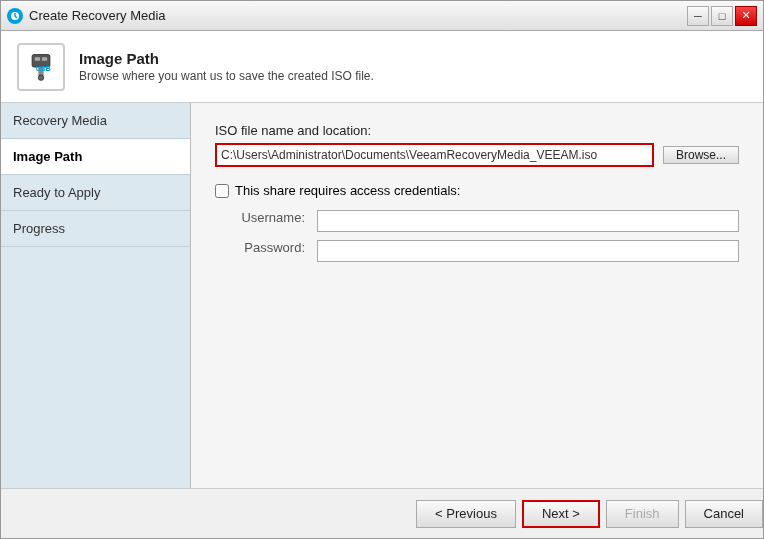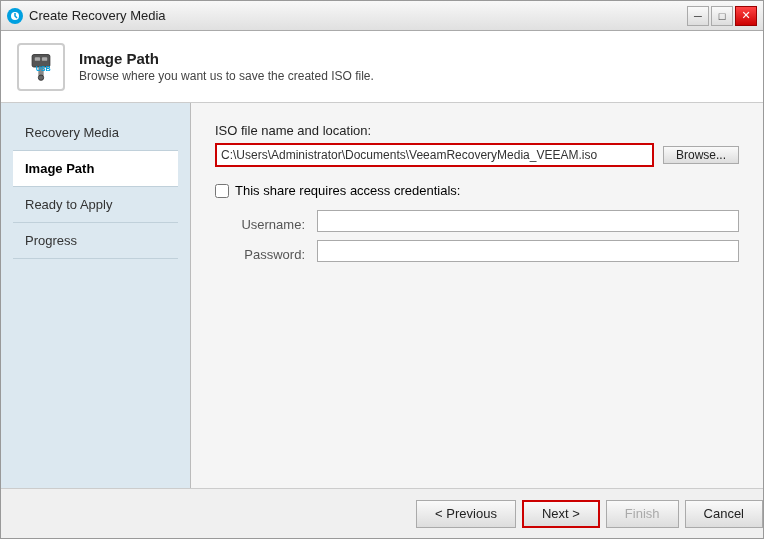--- a/index.html
+++ b/index.html
@@ -112,21 +112,21 @@
     .main-area {
       display: flex;
       flex: 1;
       overflow: hidden;
     }
 
     .sidebar {
       width: 190px;
       background: #dce8f0;
       border-right: 1px solid #bbb;
-      padding: 12px;
+      padding: 0;
     }
 
     .sidebar-item {
       padding: 10px 12px;
       font-size: 13px;
       color: #333;
       cursor: pointer;
       border-bottom: 1px solid #c0d0da;
     }
 
@@ -191,21 +191,21 @@
       width: 14px;
       height: 14px;
     }
 
     .credential-form {
       margin-left: 20px;
     }
 
     .cred-row {
       display: flex;
-      align-items: flex-end;
+      align-items: flex-start;
       margin-bottom: 8px;
       gap: 12px;
     }
 
     .cred-label {
       width: 70px;
       text-align: right;
       font-size: 13px;
       color: #555;
     }

